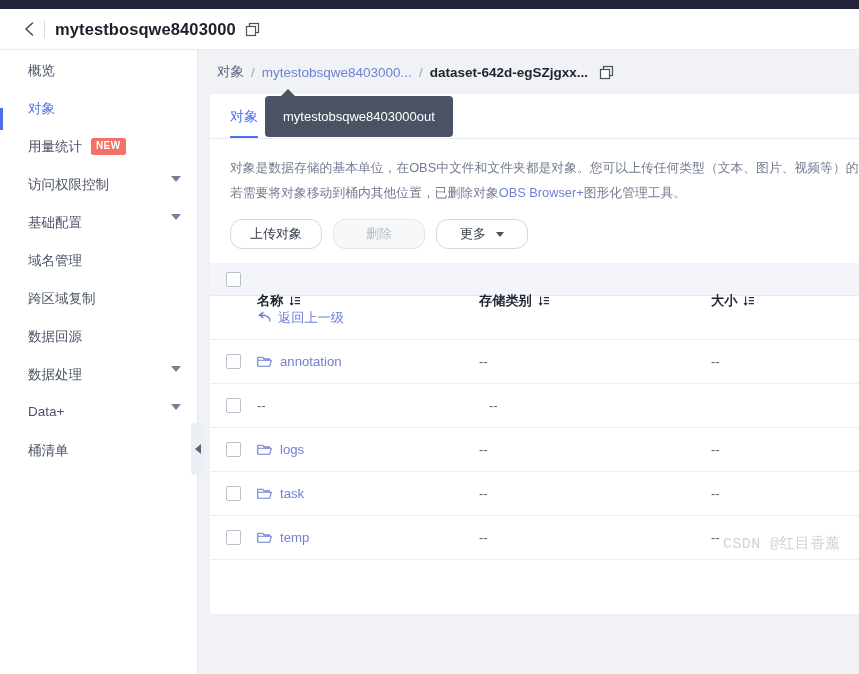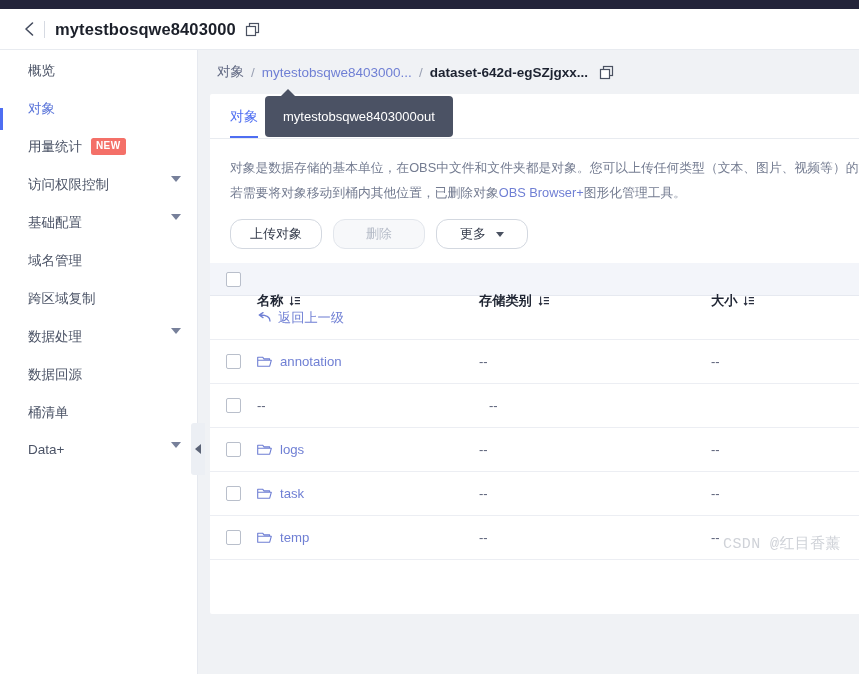--- a/index.html
+++ b/index.html
@@ -230,35 +230,35 @@
 
     <div class="side-item">
       <span class="lbl">域名管理</span>
     </div>
 
     <div class="side-item">
       <span class="lbl">跨区域复制</span>
     </div>
 
     <div class="side-item">
+      <span class="lbl">数据回源</span>
+    </div>
+
+    <div class="side-item">
       <span class="lbl">数据处理</span>
       <span class="caret"></span>
     </div>
 
     <div class="side-item">
-      <span class="lbl">数据回源</span>
-    </div>
-
-    <div class="side-item">
-      <span class="lbl">桶清单</span>
-    </div>
-
-    <div class="side-item">
       <span class="lbl">Data+</span>
       <span class="caret"></span>
+    </div>
+
+    <div class="side-item">
+      <span class="lbl">桶清单</span>
     </div>
 
   </div>
 
   <div class="collapse-handle"></div>
 
   <div class="main">
 
     <div class="breadcrumb">
       <span>对象</span>

